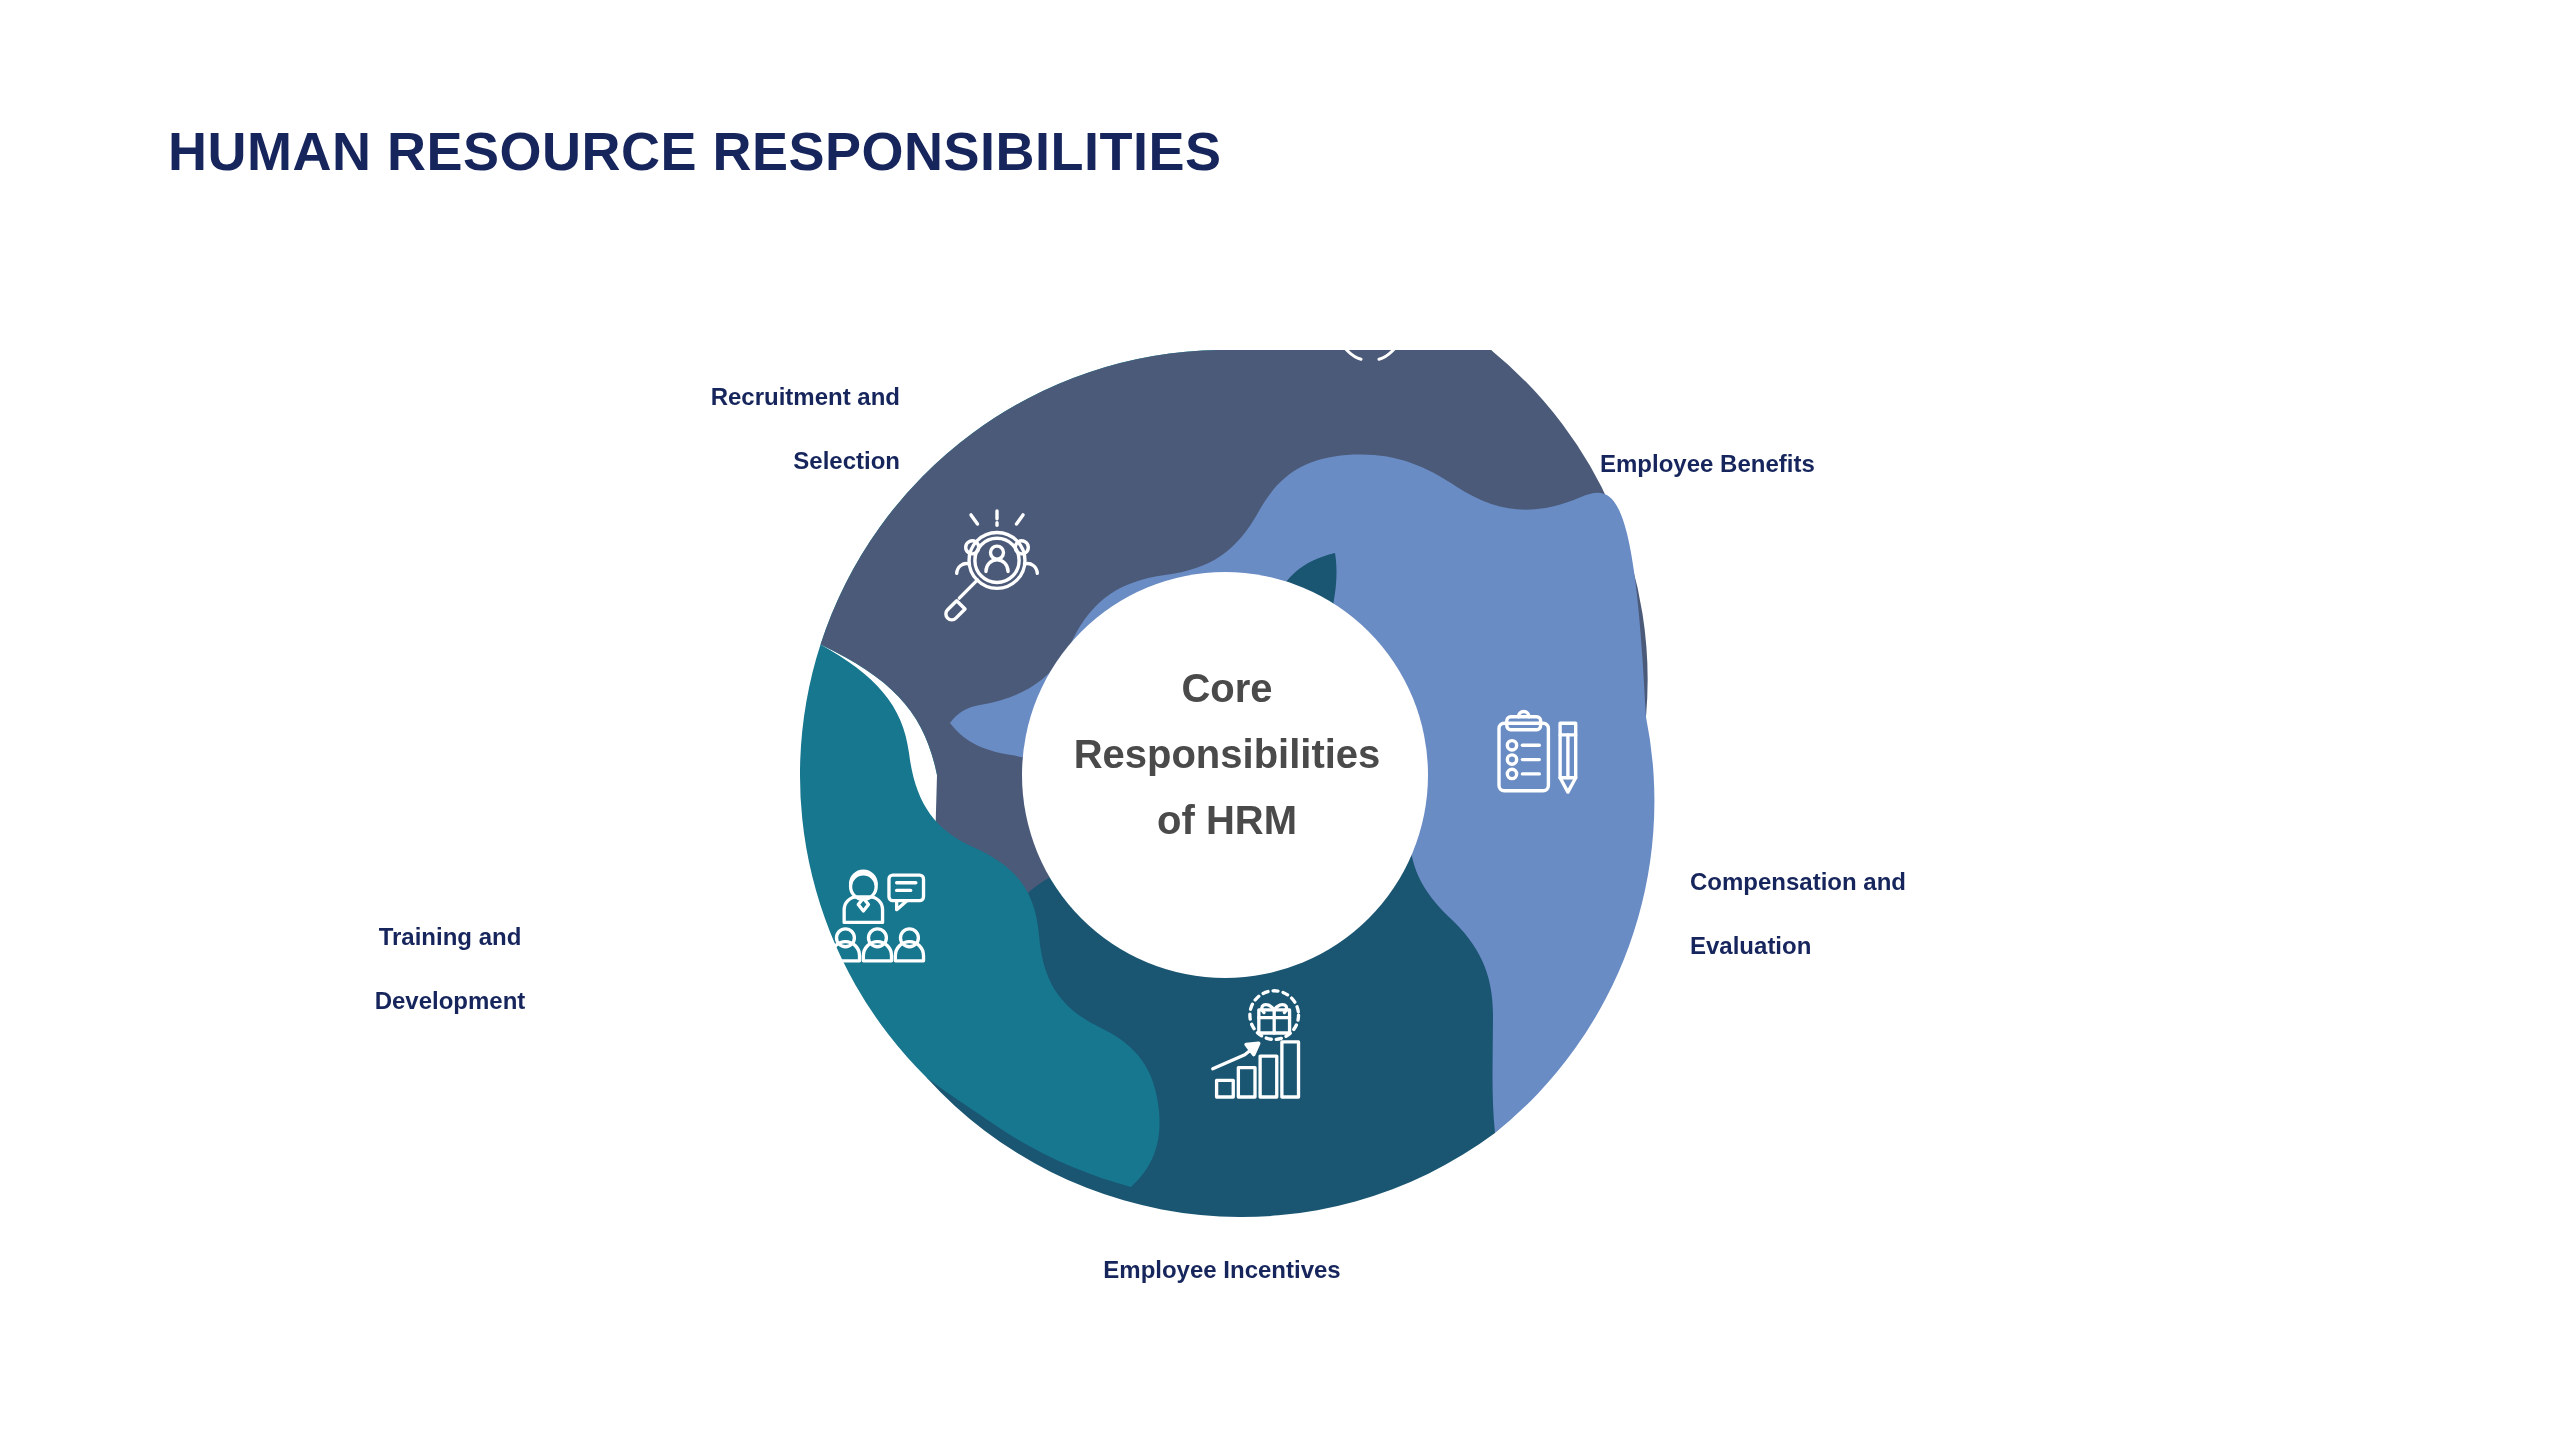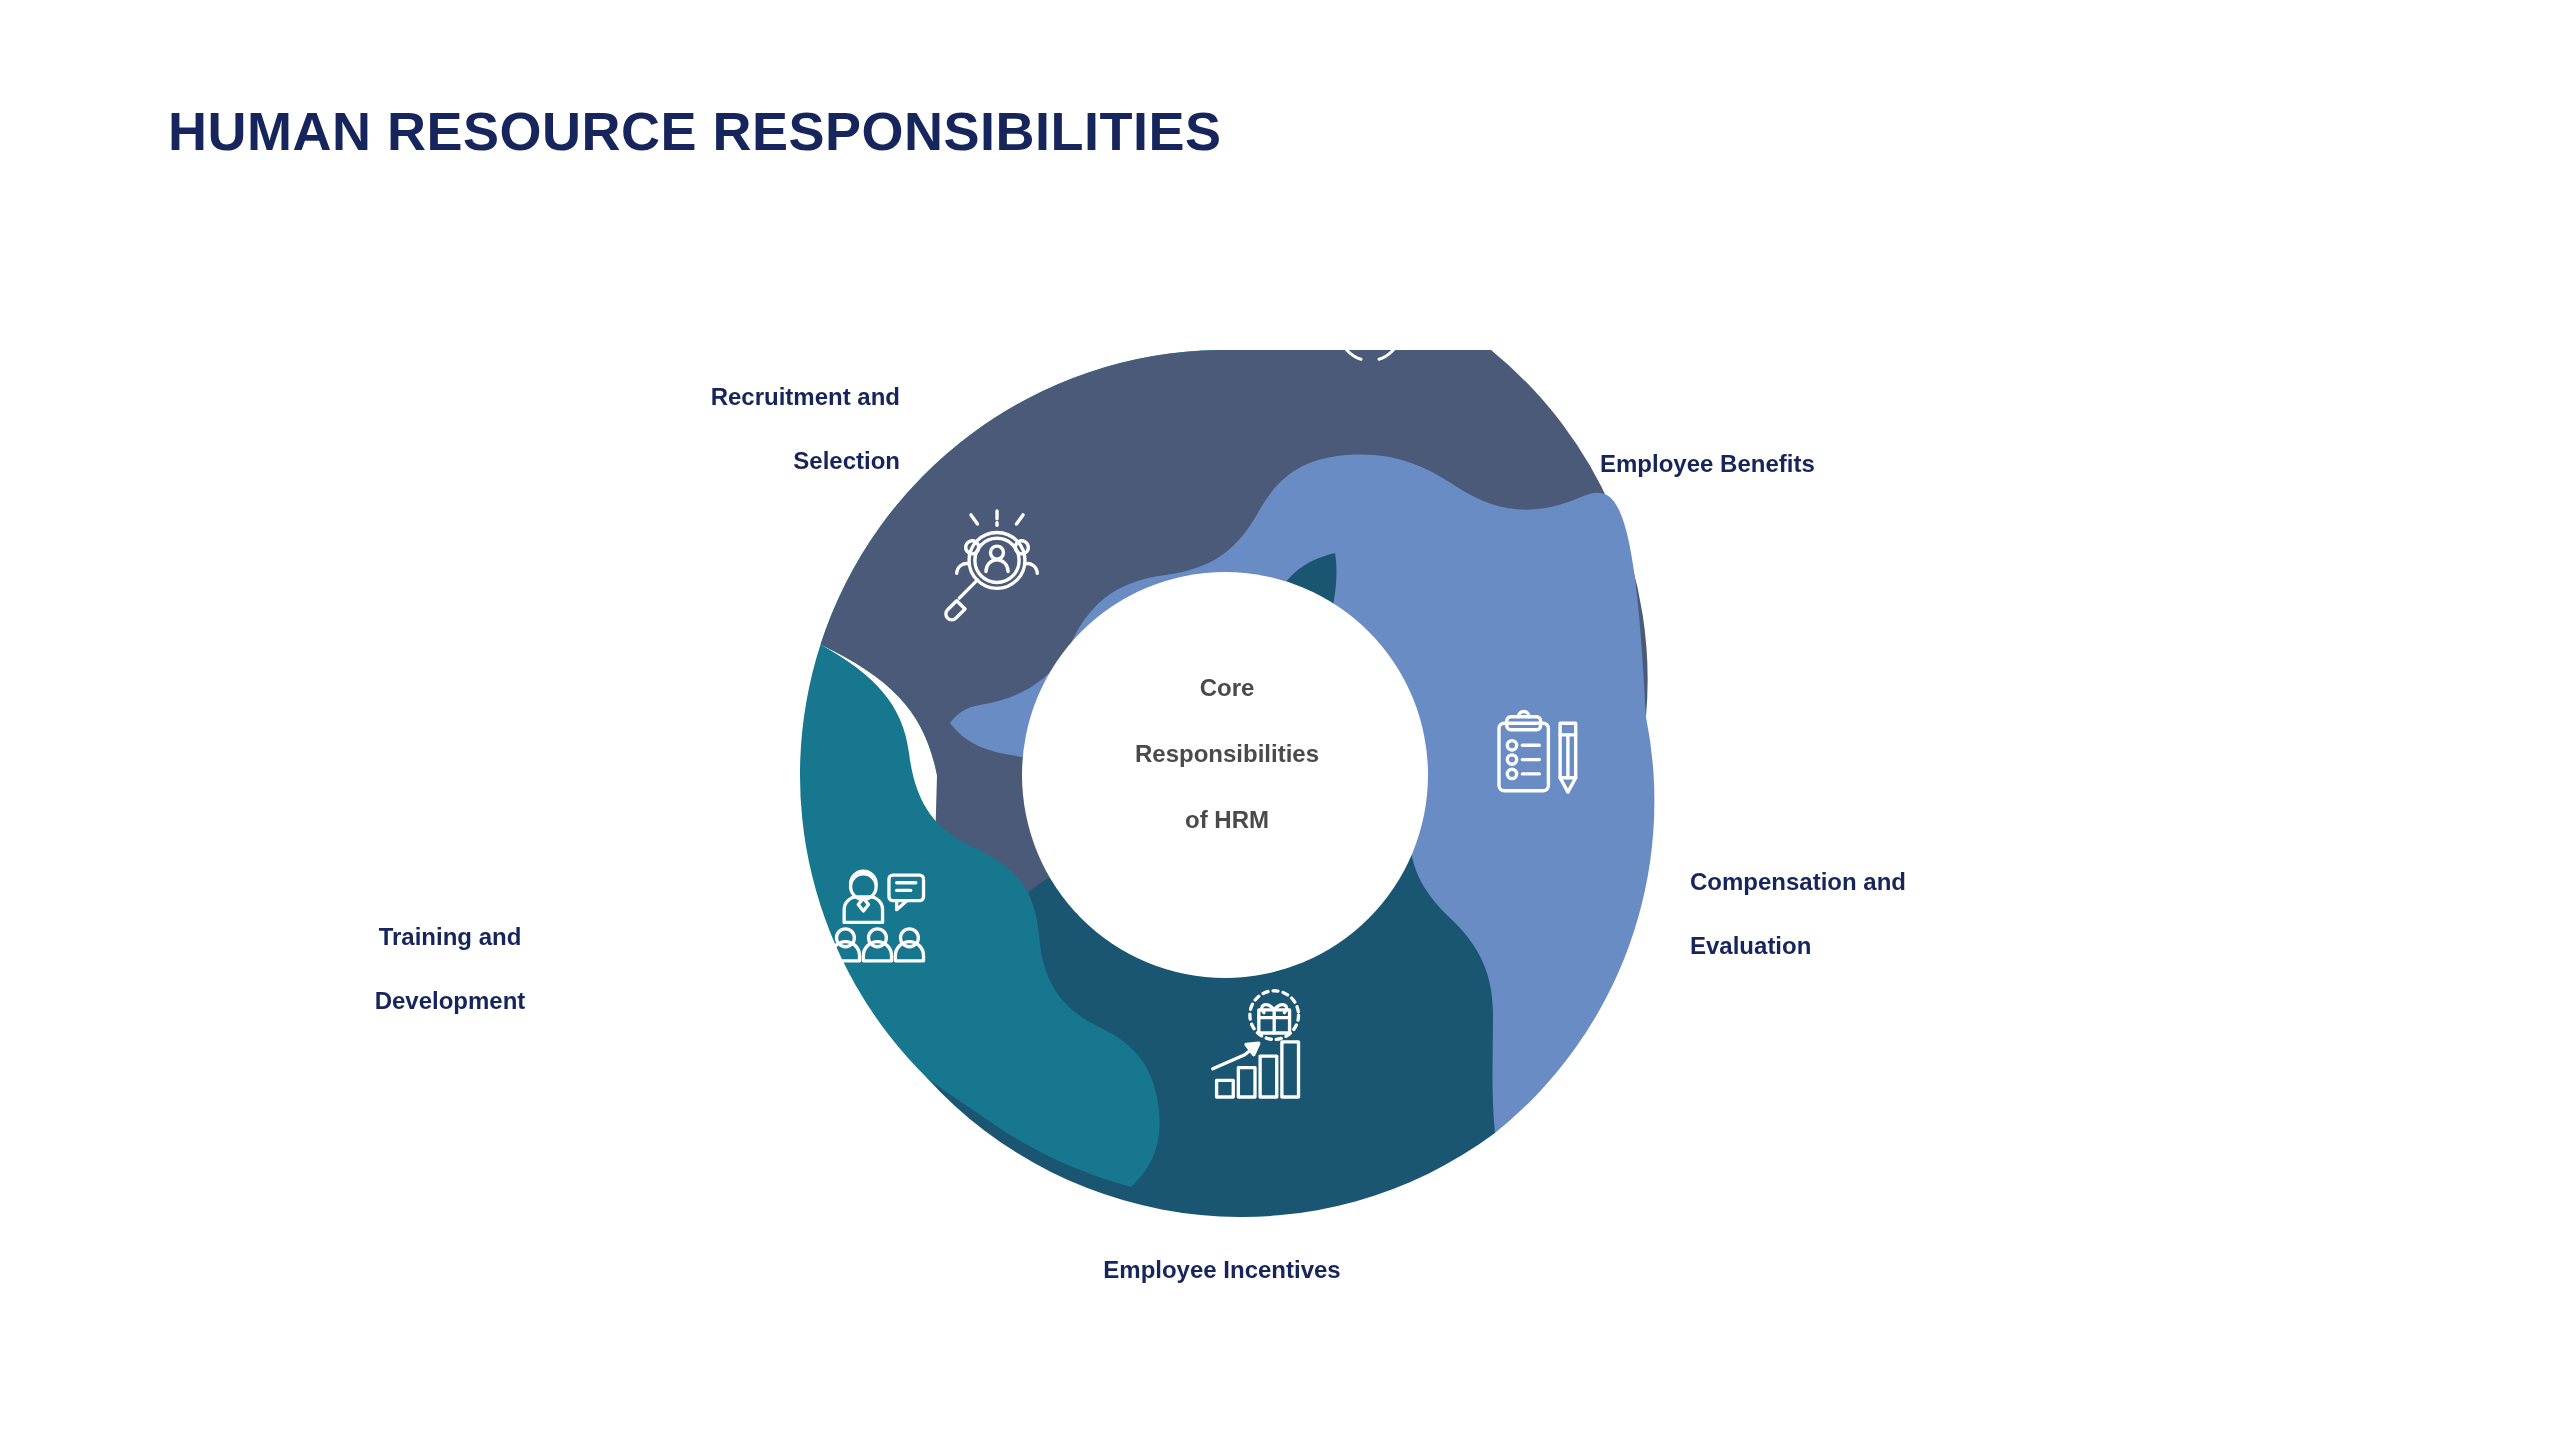--- a/index.html
+++ b/index.html
@@ -7,21 +7,21 @@
     background: #ffffff;
   }
   body {
     width: 2559px; height: 1440px;
     position: relative;
     overflow: hidden;
     font-family: "Liberation Sans", sans-serif;
   }
   #page-title {
     position: absolute;
-    left: 168px; top: 64px;
+    left: 168px; top: 84px;
     font-family: "Liberation Sans", sans-serif;
     font-weight: bold;
     font-size: 54px;
     letter-spacing: 0.5px;
     color: #16255C;
     white-space: nowrap;
   }
   #diagram-wrap {
     position: absolute;
     left: 0; top: 0;
@@ -33,21 +33,21 @@
     width: 2559px; height: 1440px;
     display: block;
   }
   .center-text {
     position: absolute;
     left: 1022px; top: 655px;
     width: 410px;
     text-align: center;
     font-family: "Liberation Sans", sans-serif;
     font-weight: bold;
-    font-size: 24px;
+    font-size: 40px;
     line-height: 66px;
     color: #4A4A4A;
   }
   .seg-label {
     position: absolute;
     font-family: "Liberation Sans", sans-serif;
     font-weight: bold;
     font-size: 24px;
     line-height: 64px;
     color: #16255C;

